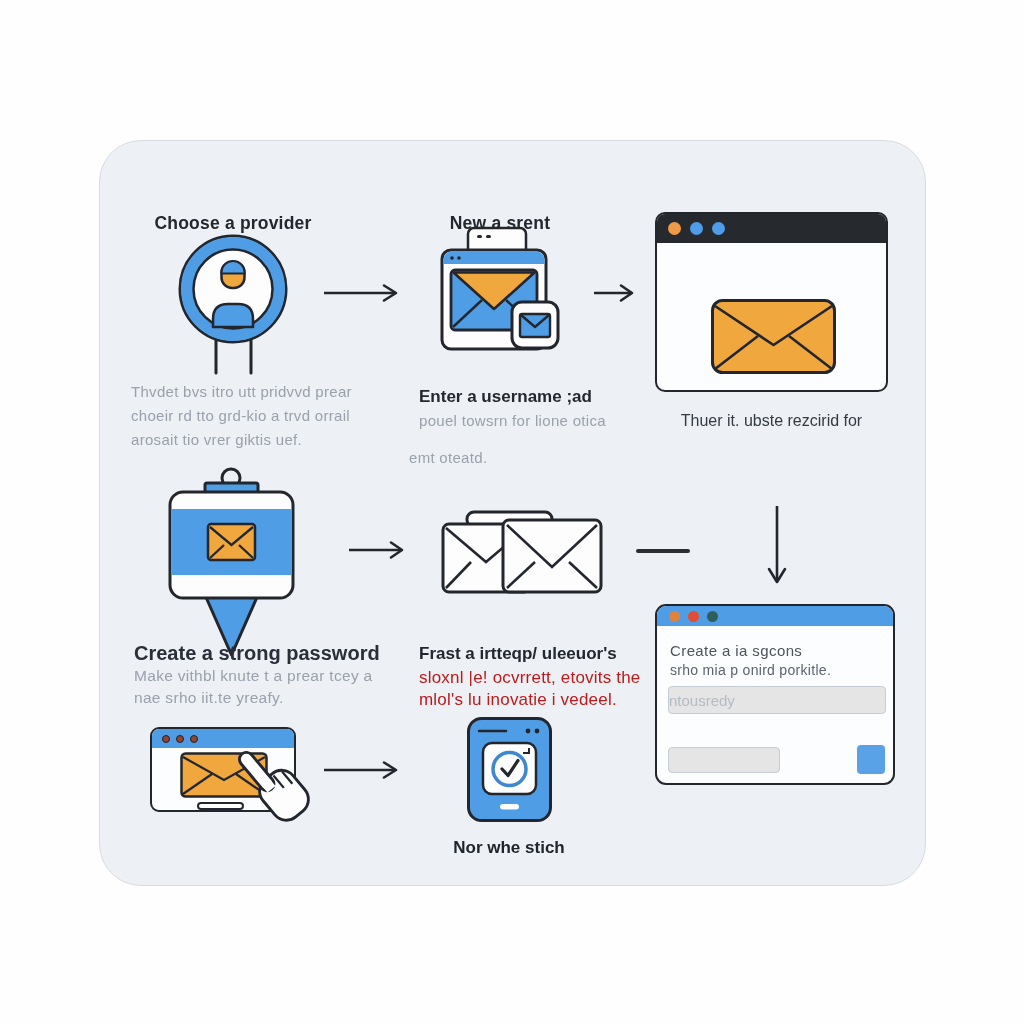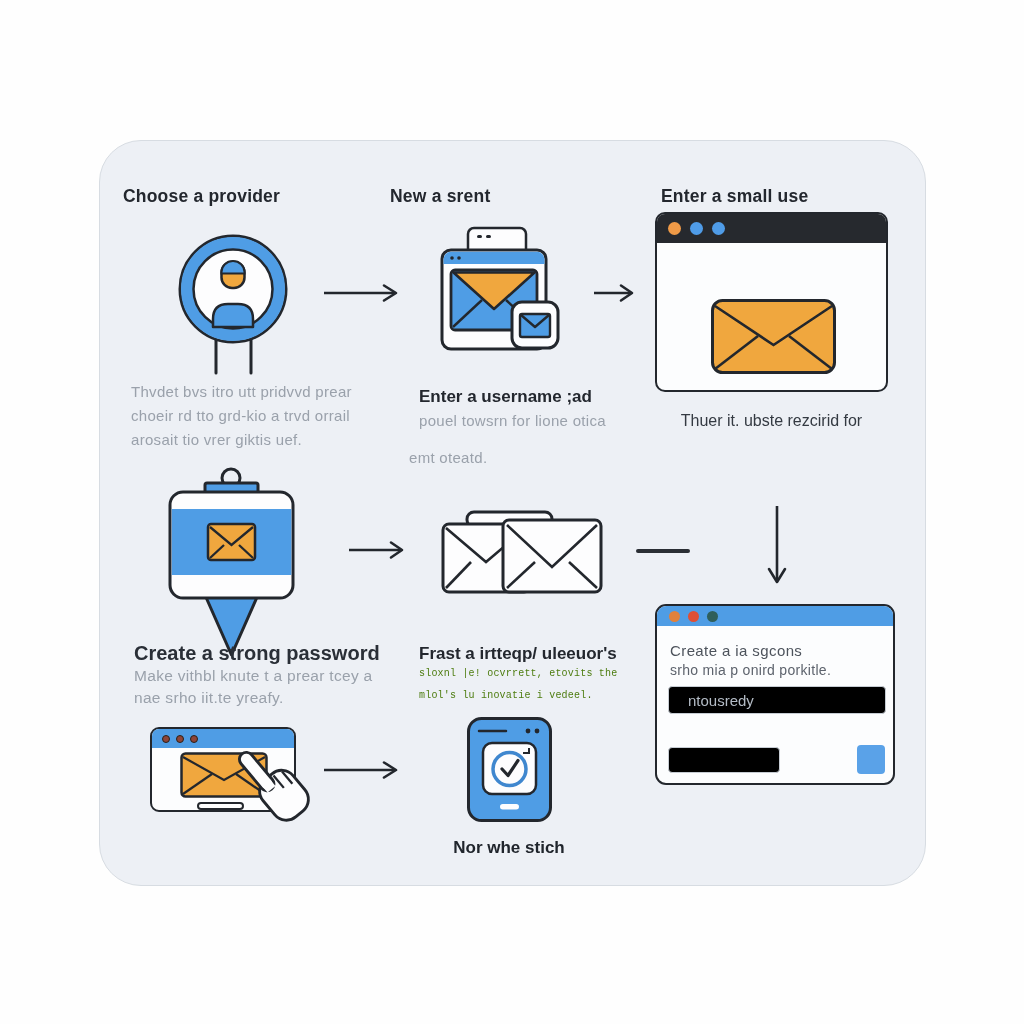--- a/index.html
+++ b/index.html
@@ -1,44 +1,44 @@
 <!DOCTYPE html>
 <html><head>
 <meta charset="utf-8">
 <style>
   * { margin:0; padding:0; box-sizing:border-box; }
   html,body { width:1024px; height:1024px; background:#ffffff; font-family:"Liberation Sans", sans-serif; }
   #canvas { position:relative; width:1024px; height:1024px; background:#fefefe; overflow:hidden; }
   .card { position:absolute; left:99px; top:140px; width:827px; height:746px; background:#edf0f5; border:1.5px solid #d7dce2; border-radius:42px; }
 
   .abs { position:absolute; }
-  .title { position:absolute; width:220px; font-size:17.5px; font-weight:700; color:#23272e; letter-spacing:.2px; }
+  .title { position:absolute; width:220px; text-align:center; font-size:17.5px; font-weight:700; color:#23272e; letter-spacing:.2px;margin-top:27px; }
   .gray-line { position:absolute; font-size:15px; color:#9aa1ab; letter-spacing:.3px; }
   .mid-heading { position:absolute; font-size:17px; font-weight:700; color:#23272e; }
   .big-heading { position:absolute; font-size:20px; font-weight:700; color:#2a2f37; }
-  .dark-line { position:absolute; font-size:10px; color:#4d7c0f; letter-spacing:.2px;font-family:Liberation Mono, monospace; }
+  .dark-line { position:absolute; font-size:17px; color:#b91c1c; letter-spacing:.2px; }
   .caption { position:absolute; text-align:center; font-size:16px; font-weight:500; color:#343a42; }
 
   
   .win { position:absolute; background:#fcfdfe; border:2.5px solid #23272d; overflow:hidden; }
   .win-header { position:absolute; left:0; top:0; width:100%; display:flex; align-items:center; }
   .dot { border-radius:50%; }
 
   .win1 { left:655px; top:212px; width:233px; height:180px; border-radius:10px; }
   .win1 .win-header { height:29px; background:#26292e; padding-left:11px; gap:9px; }
   .win1 .dot { width:13px; height:13px; }
   .combo { position:absolute; left:19px; top:38px; width:194px; height:31px; background:#fdfdfe; border:2px solid #2a2e34; display:flex; align-items:center; justify-content:space-between; padding:0 10px; }
   .combo span { font-size:15px; color:#99a1ab; letter-spacing:.3px; }
 
   .win2 { left:655px; top:604px; width:240px; height:181px; border-radius:11px; }
   .win2 .win-header { height:20px; background:#4f9de5; padding-left:12px; gap:8px; }
   .win2 .dot { width:11px; height:11px; }
   .win2-line1 { position:absolute; left:13px; top:36px; font-size:15px; color:#4d535c; letter-spacing:.4px; }
   .win2-line2 { position:absolute; left:13px; top:56px; font-size:14px; color:#5d636d; letter-spacing:.3px; }
-  .field { position:absolute; background:#000000; border:1.5px solid #c6ccd3; border-radius:4px; font-family:"Liberation Sans", sans-serif; font-size:15px; color:#6a7078; padding-left:19px; outline:none; }
+  .field { position:absolute; background:#e5e5e5; border:1.5px solid #c6ccd3; border-radius:4px; font-family:"Liberation Sans", sans-serif; font-size:15px; color:#6a7078; padding-left:0; outline:none; }
   .field::placeholder { color:#b4bcc6; }
   .blue-btn { position:absolute; left:200px; top:139px; width:28px; height:29px; background:#5aa2e8; border:none; border-radius:4px; cursor:pointer; }
 
   .browser3 { left:150px; top:727px; width:146px; height:85px; border-radius:9px; }
   .browser3 .win-header { height:19px; background:#4f9de5; padding-left:10px; gap:6px; }
   .browser3 .dot { width:8px; height:8px; background:#8f4437; border:1.5px solid #29211a; }
   .pill { position:absolute; left:45px; top:73px; width:47px; height:8px; background:#fff; border:2px solid #23272d; border-radius:5px; }
 
   .dash-line { position:absolute; left:636px; top:549px; width:54px; height:3.5px; background:#2a2e34; border-radius:2px; }
 

